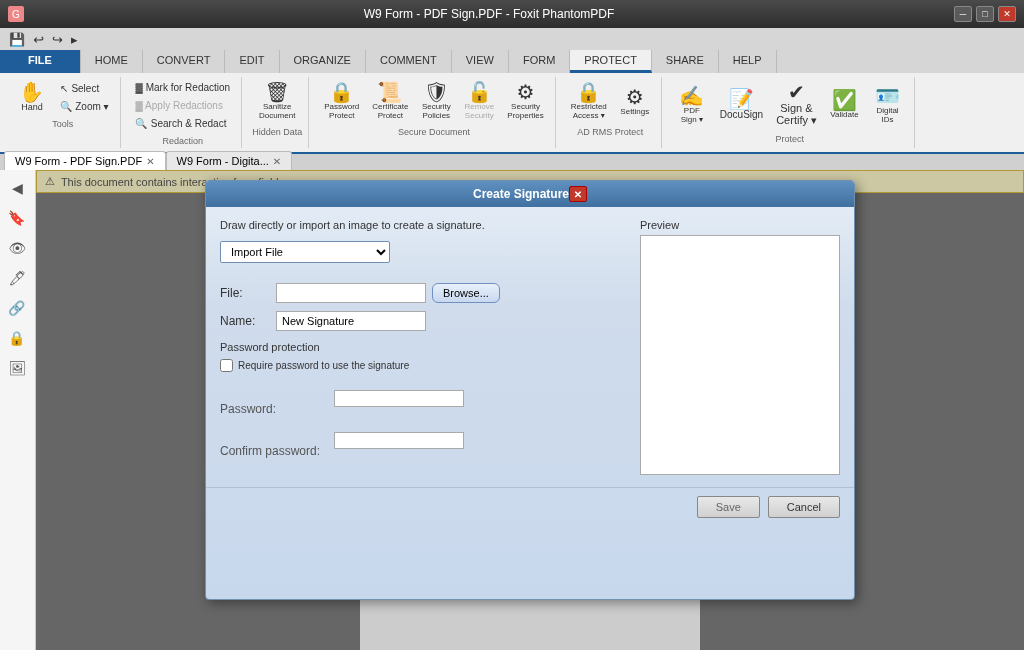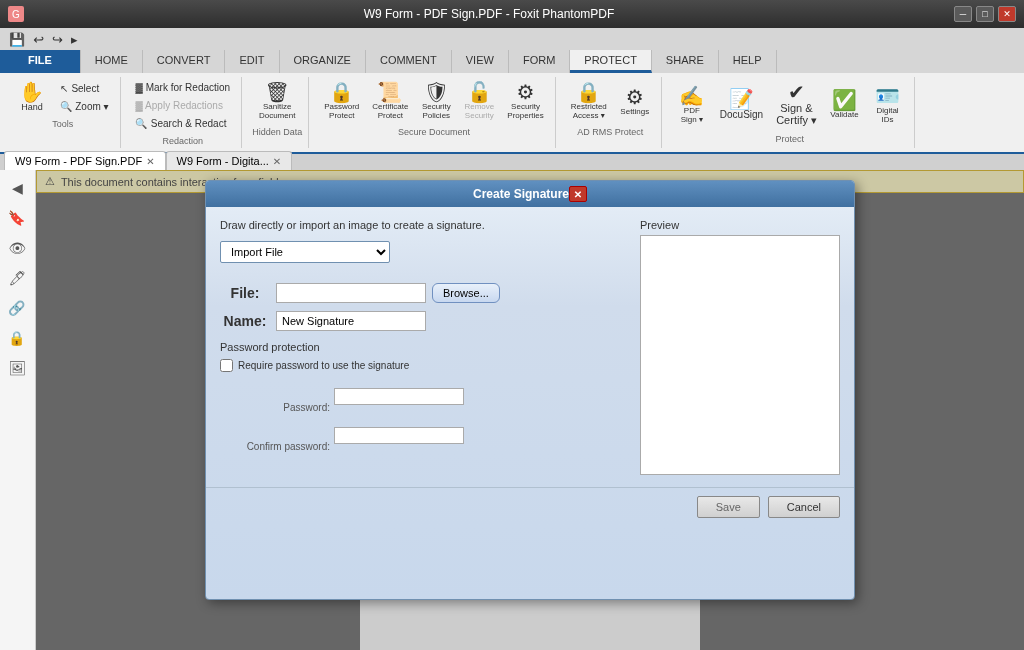--- a/index.html
+++ b/index.html
@@ -206,21 +206,21 @@
       background: #fff;
       border-radius: 2px;
       cursor: pointer;
     }
     .form-row {
       display: flex;
       align-items: center;
       margin-bottom: 8px;
       gap: 6px;
     }
-    .form-label { width: 50px; text-align: center; font-size: 14px; color: #333; font-weight: bold; }
+    .form-label { width: 50px; text-align: left; font-size: 12px; color: #333; }
     .form-input {
       flex: 1;
       max-width: 150px;
       padding: 3px 5px;
       border: 1px solid #aaa;
       background: #fff;
       font-size: 11px;
     }
     .browse-btn {
       padding: 3px 10px;
@@ -245,21 +245,21 @@
       margin-bottom: 8px;
     }
     .checkbox-row input[type="checkbox"] { cursor: pointer; }
     .checkbox-row label { font-size: 10px; color: #333; cursor: pointer; }
     .password-row {
       display: flex;
       align-items: center;
       margin-bottom: 6px;
       gap: 4px;
     }
-    .password-label { width: 110px; text-align: right; font-size: 10px; color: #555; margin-top: 22px; }
+    .password-label { width: 110px; font-size: 12px; color: #555; margin-top: 22px; }
     .password-input {
       width: 130px;
       padding: 2px 4px;
       border: 1px solid #aaa;
       background: #fff;
       font-size: 10px;
     }
 
     
     .preview-label { font-size: 11px; color: #333; margin-bottom: 4px; }

